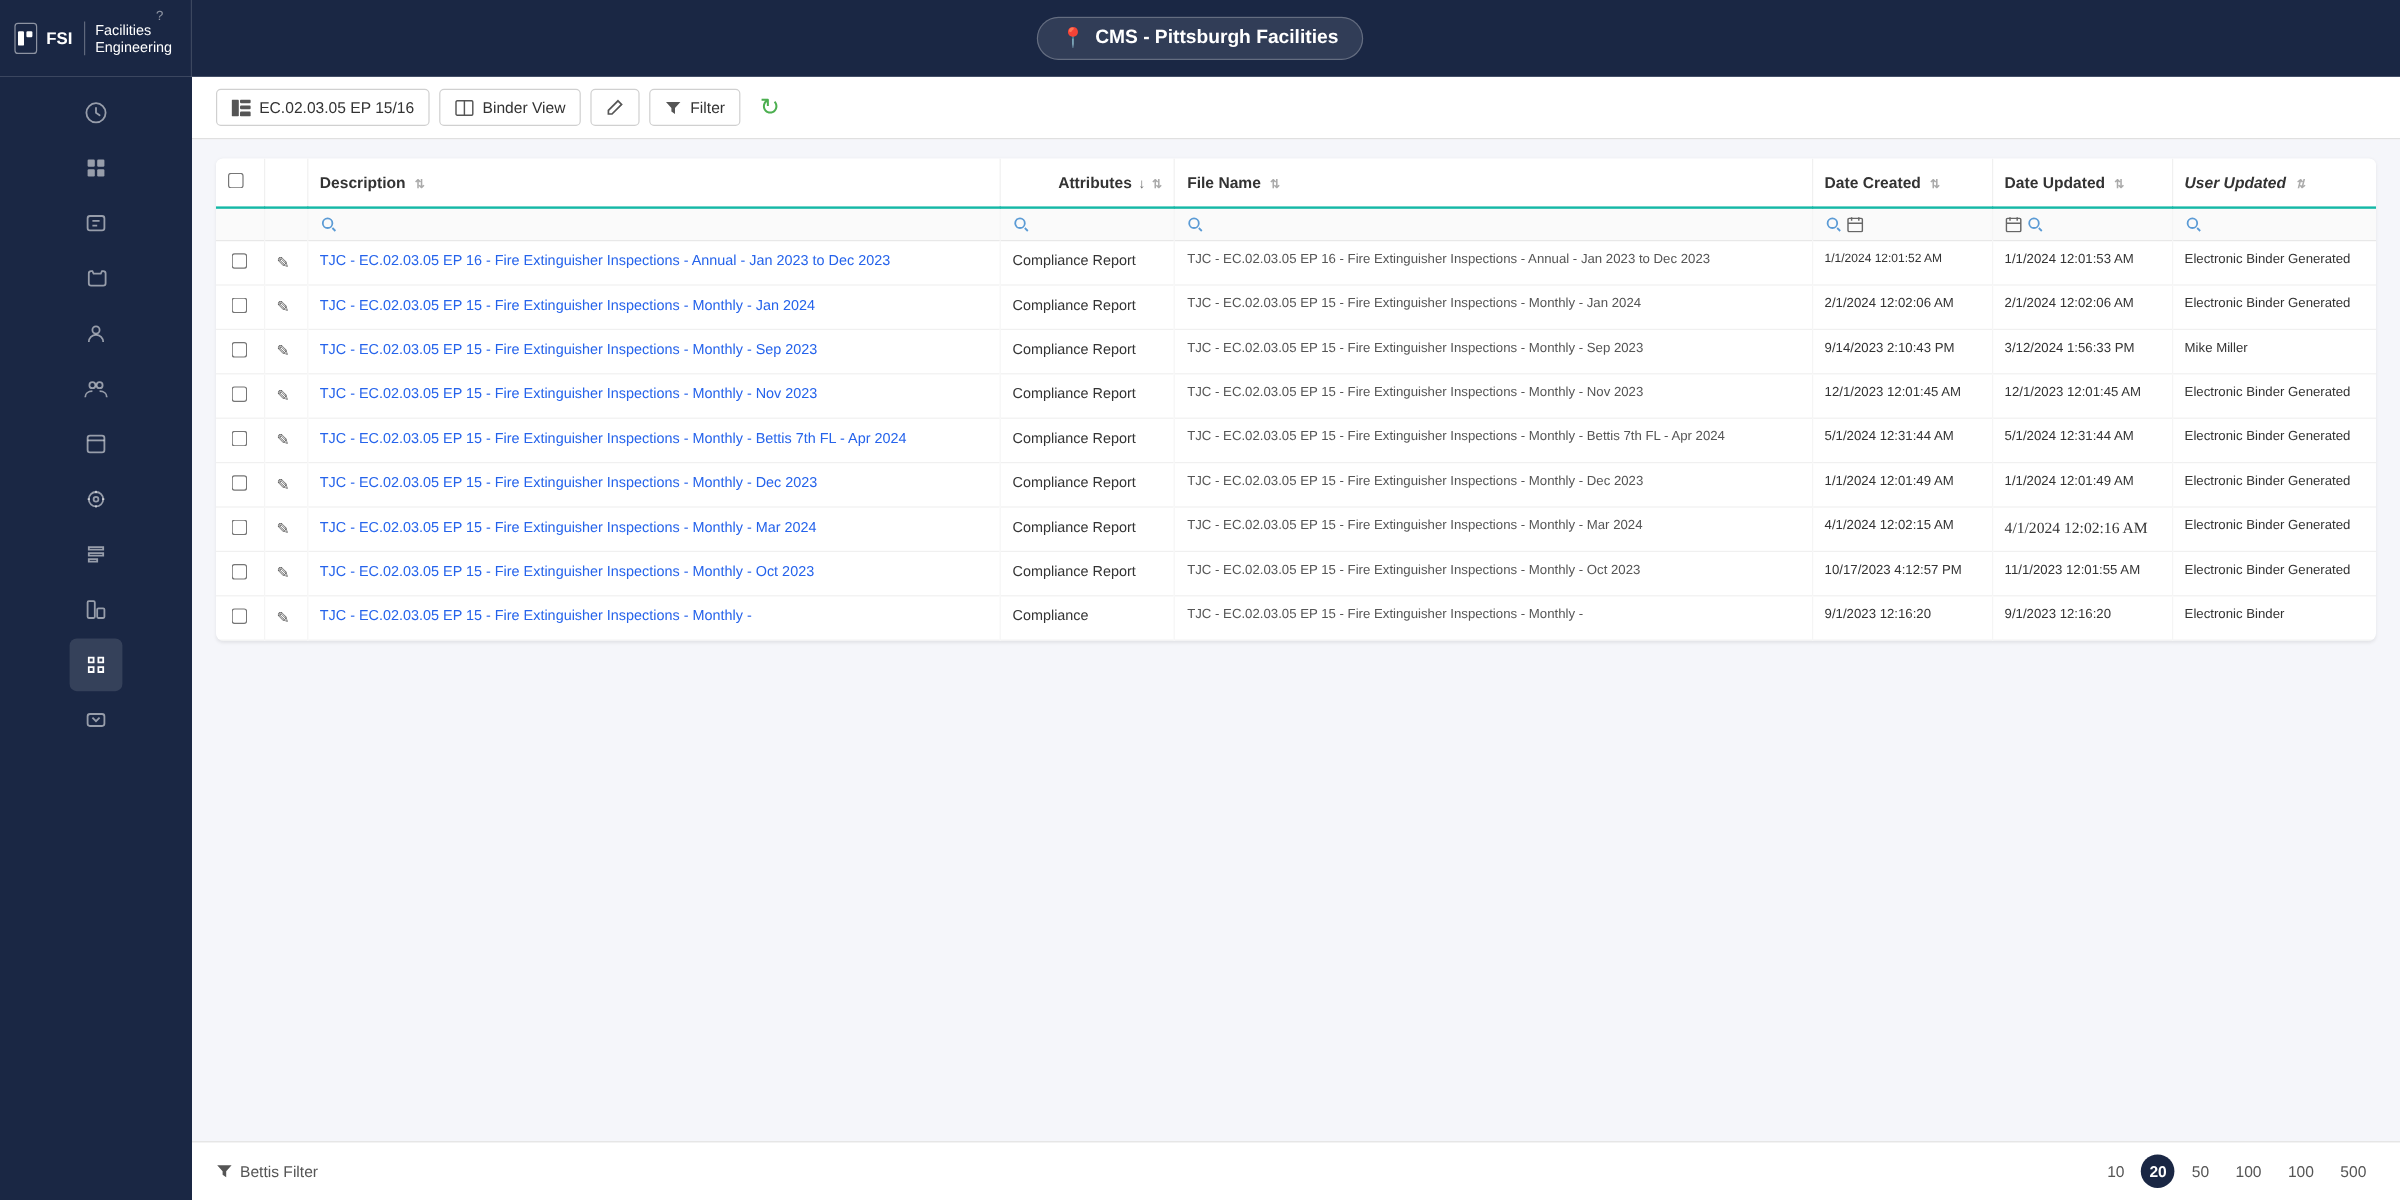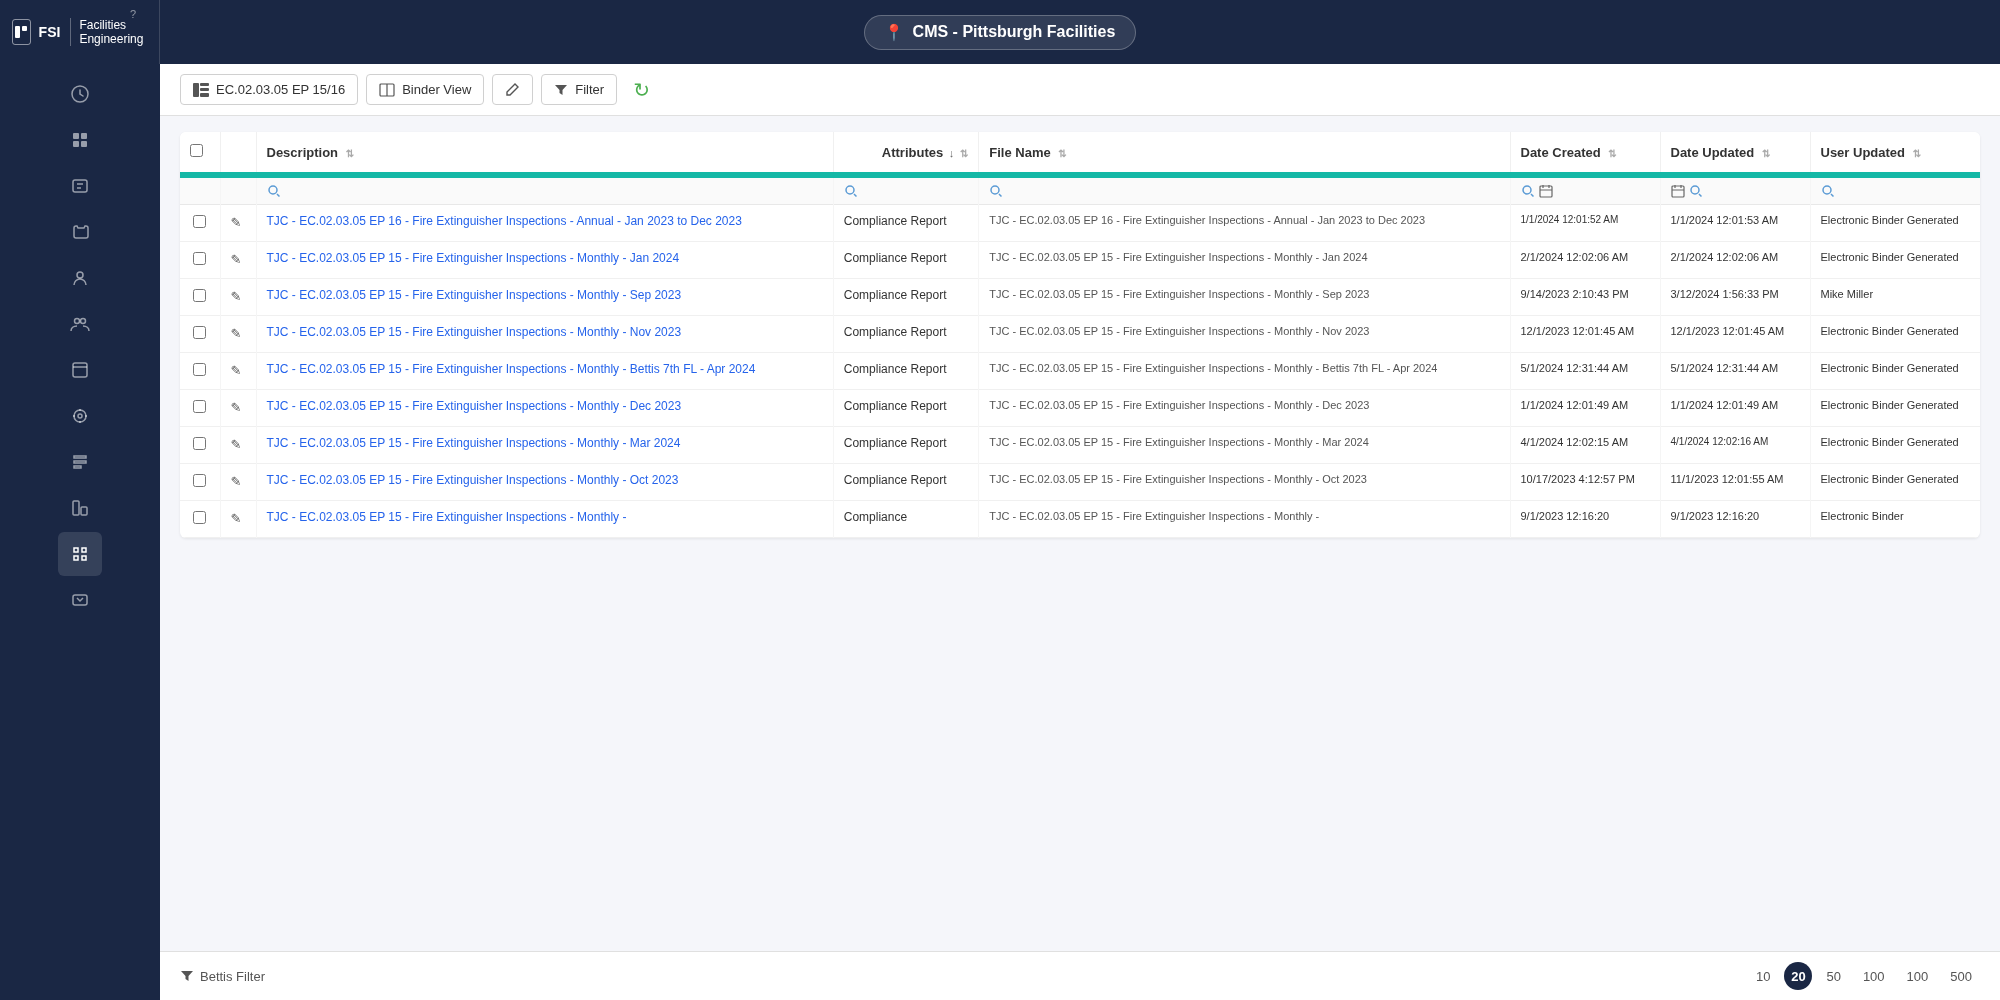--- a/index.html
+++ b/index.html
@@ -7,21 +7,21 @@
     table {
       width: 100%;
       border-collapse: collapse;
       background: white;
       border-radius: 6px;
       overflow: hidden;
       box-shadow: 0 1px 3px rgba(0,0,0,0.08);
     }
     thead tr {
       background: white;
-      border-bottom: 6px solid #14b8a6;
+      border-bottom: 2px solid #14b8a6;
     }
     th {
       padding: 12px 10px;
       text-align: left;
       font-weight: 600;
       color: #333;
       font-size: 13px;
       white-space: nowrap;
       border-right: 1px solid #f0f0f0;
     }
@@ -212,21 +212,21 @@
             <span style="color:#aaa;font-size:10px;margin-left:4px;">⇅</span>
           </th>
           <th style="width:150px;cursor:pointer;">
             <span>Date Created</span>
             <span style="color:#aaa;font-size:10px;margin-left:4px;">⇅</span>
           </th>
           <th style="width:150px;cursor:pointer;">
             <span>Date Updated</span>
             <span style="color:#aaa;font-size:10px;margin-left:4px;">⇅</span>
           </th>
-          <th style="width:170px;cursor:pointer;">
+          <th style="width:170px;cursor:pointer;font-style:italic;">
             <span>User Updated</span>
             <span style="color:#aaa;font-size:10px;margin-left:4px;">⇅</span>
           </th>
         </tr>
         <tr style="background:#fafafa;border-bottom:1px solid #e8e8e8;">
           <td style="padding:6px 10px;"></td>
           <td style="padding:6px 10px;"></td>
           <td style="padding:6px 10px;">
             <div style="display:flex;align-items:center;gap:4px;color:#5b9bd5;cursor:pointer;">
               <svg width="14" height="14" viewBox="0 0 14 14" fill="none" stroke="#5b9bd5" stroke-width="1.5">
@@ -454,21 +454,21 @@
       </td>
       <td style="padding:9px 10px;width:130px;font-size:12px;">
         <span>Compliance Report</span>
       </td>
       <td style="padding:9px 10px;min-width:360px;font-size:11px;color:#555;">
         <span>TJC - EC.02.03.05 EP 15 - Fire Extinguisher Inspections - Monthly - Mar 2024</span>
       </td>
       <td style="padding:9px 10px;width:150px;font-size:11px;white-space:nowrap;">
         <span>4/1/2024 12:02:15 AM</span>
       </td>
-      <td style="padding:9px 10px;width:150px;font-size:10px;white-space:nowrap;">
+      <td style="padding:9px 10px;width:150px;font-size:13px;white-space:nowrap;font-family:Liberation Serif, serif;">
         <span>4/1/2024 12:02:16 AM</span>
       </td>
       <td style="padding:9px 10px;width:170px;font-size:11px;">
         <span>Electronic Binder Generated</span>
       </td>
     </tr>
           <tr style="border-bottom: 1px solid rgb(240, 240, 240);">
       <td style="padding:10px;text-align:center;width:40px;">
         <input type="checkbox" style="margin: 0px;">
       </td>

